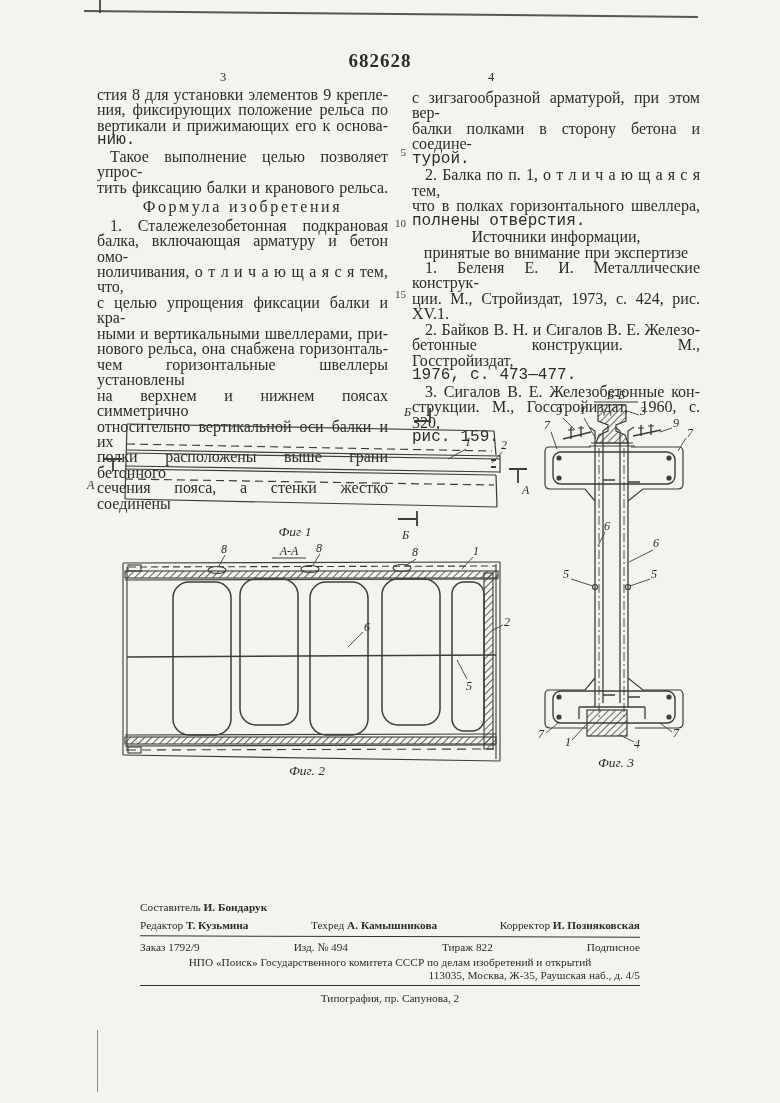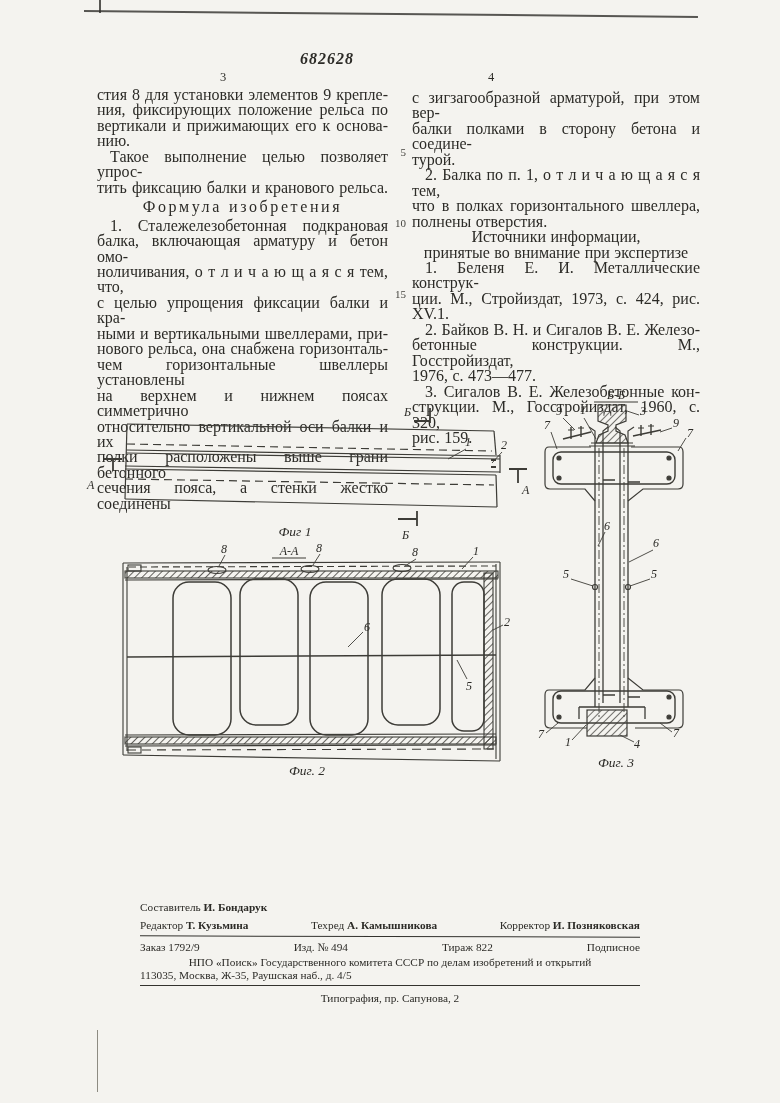--- a/index.html
+++ b/index.html
@@ -8,50 +8,50 @@
     background:#f4f3ef;
     font-family:"Liberation Serif", serif;
     color:#2c2b27;
   }
   
   .scanline-top{position:absolute;left:84px;top:10px;width:614px;height:2px;
     background:#2f2e2a;transform:rotate(0.55deg);transform-origin:left center;opacity:.8;}
   .scantick-top{position:absolute;left:99px;top:0;width:2px;height:13px;background:#2f2e2a;opacity:.8;}
   .scanline-left{position:absolute;left:97px;top:1030px;width:1px;height:62px;background:#8d8b82;}
   
-  .patent-number{position:absolute;left:300px;top:50px;width:160px;text-align:left;
-    font-weight:bold;font-size:16px;letter-spacing:1px;font-style:italic;}
+  .patent-number{position:absolute;left:300px;top:50px;width:160px;text-align:center;
+    font-weight:bold;font-size:19px;letter-spacing:1px;}
   .page-num{position:absolute;top:70px;font-size:12.5px;}
   .page-num.left{left:220px;}
   .page-num.right{left:488px;}
   
   .col{position:absolute;font-size:16px;line-height:15.45px;}
   .col.left{left:97px;top:87px;width:291px;}
   .col.right{left:412px;top:90px;width:288px;}
   .ln{text-align:justify;text-align-last:justify;word-spacing:.5px;}
-  .ln.l{text-align:left;text-align-last:left;}
+  .ln.l{text-align:left;text-align-last:left;font-family:Liberation Mono, monospace;}
   .ln.c{text-align:center;text-align-last:center;}
   .ln.ji{text-indent:13px;}
   .ln.h{text-align:center;text-align-last:center;letter-spacing:2.6px;margin:4px 0 3px 0;}
   .gutter-num{position:absolute;left:390px;width:16px;text-align:right;font-size:11px;color:#45443f;}
   
   .fig-svg{position:absolute;}
   svg text{font-family:"Liberation Serif", serif;font-style:italic;fill:#2c2b27;font-size:12px;}
   svg text.cap{font-size:13.5px;}
   
   .footer{position:absolute;left:140px;top:901px;width:500px;font-size:11.3px;line-height:13px;color:#2c2b27;}
   .footer .row{position:relative;}
   .footer .center{text-align:left;}
   .footer .trio{display:flex;justify-content:space-between;margin-top:5px;}
   .footer .quad{display:flex;justify-content:space-between;margin-top:4px;}
   .footer .rule{height:0;border-top:1.6px solid #33322e;margin-top:4px;transform:rotate(0.15deg);}
   .footer .rule2{height:0;border-top:1.4px solid #33322e;margin-top:3px;}
   .footer b{font-weight:bold;}
   .footer .npo{margin-top:2px;text-align:center;}
-  .footer .addr{text-align:left;font-family:Liberation Serif, serif;}
+  .footer .addr{text-align:right;font-family:Liberation Serif, serif;}
   .footer .printer{margin-top:6px;text-align:center;}
 </style>
 </head>
 <body>
 
 <div class="scanline-top"></div>
 <div class="scantick-top"></div>
 <div class="scanline-left"></div>
 
 <div class="patent-number">682628</div>

